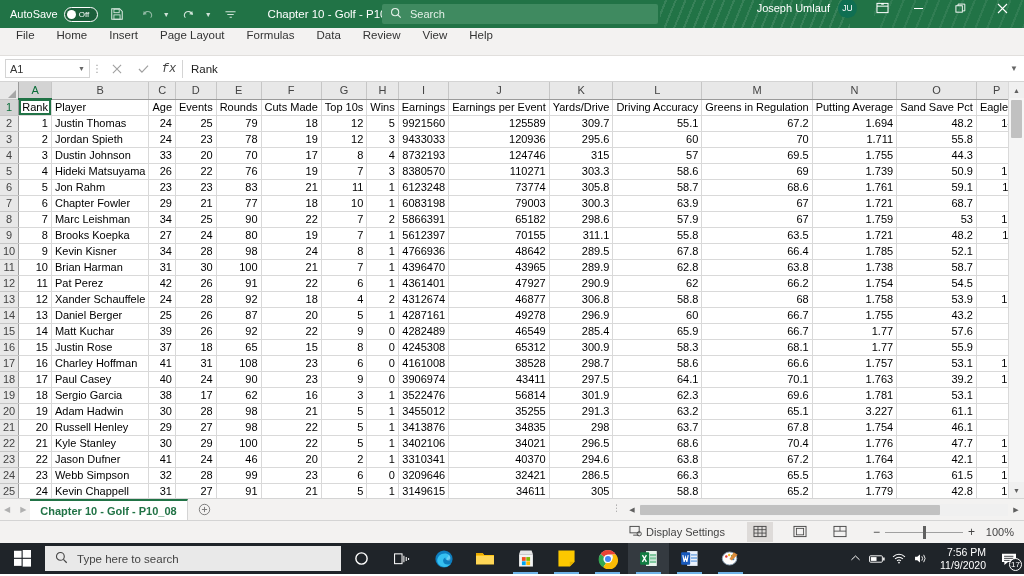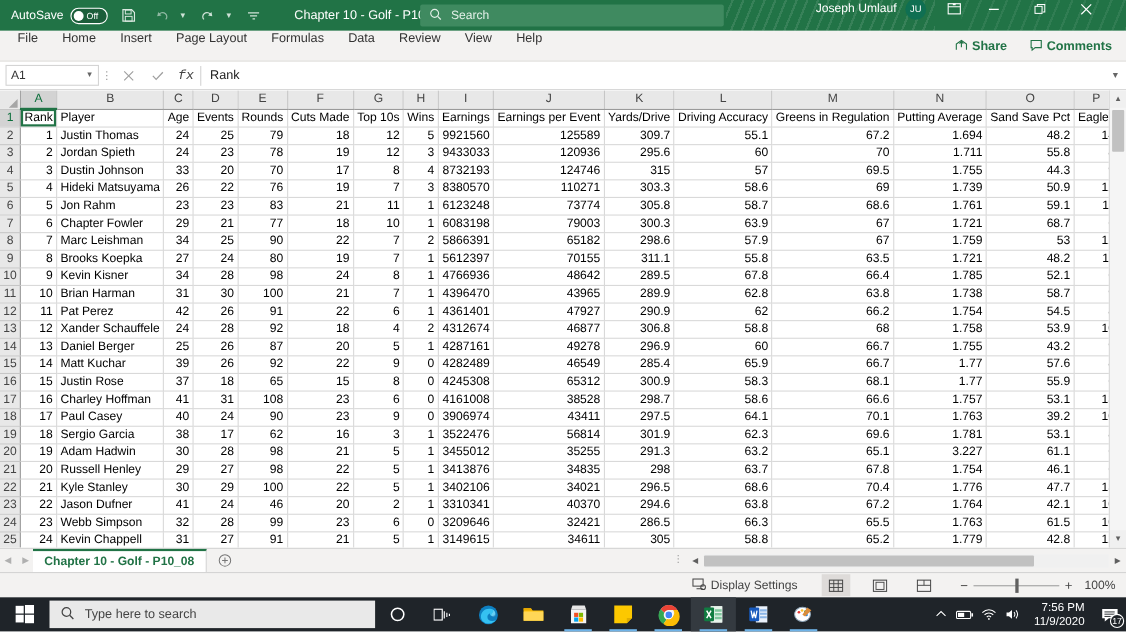--- a/index.html
+++ b/index.html
@@ -42,21 +42,21 @@
     margin-left: 26px; font-size: 11.5px; color: #ffffff;
     display: flex; align-items: center; gap: 6px; white-space: nowrap;
   }
   .searchbox {
     position: absolute; left: 382px; top: 4px; width: 276px; height: 20px;
     background: #3f8a60; border-radius: 2px;
     display: flex; align-items: center; padding: 0 8px; gap: 8px;
     color: #e3f0e8; font-size: 11px;
   }
   .tb-right {
-    position: absolute; right: 16px; top: 0; height: 16px;
+    position: absolute; right: 1px; top: 0; height: 16px;
     display: flex; align-items: center; gap: 0;
   }
   .username { font-size: 11px; color: #ffffff; padding-right: 8px; white-space: nowrap; }
   .avatar {
     width: 19px; height: 19px; border-radius: 50%; background: #0f6f52;
     color: #ffffff; font-size: 8.5px; display: flex; align-items: center; justify-content: center;
     margin-right: 10px;
   }
   .ribbonopt { width: 30px; height: 28px; display:flex; align-items:center; justify-content:center; color:#ffffff;}
   .wbtn {
@@ -176,21 +176,21 @@
   }
   .hs-arrow { width: 16px; height: 17px; display:flex; align-items:center; justify-content:center; color:#606060; font-size:7px;}
   .hs-track { flex: 1; height: 12px; background: #f0f0f0; position: relative; }
   .hs-thumb { position: absolute; left: 0; top: 1px; width: 300px; height: 10px; background: #c1c1c1; border-radius: 1px; }
 
   
   .statusbar {
     height: 23px; background: #f3f2f1; display: flex; align-items: center;
     border-top: 1px solid #d4d4d4; position: relative; font-size: 11px; color: #444;
   }
-  .sb-right { position: absolute; right: 4px; display: flex; align-items: center; gap: 14px; }
+  .sb-right { position: absolute; right: 4px; display: flex; gap: 14px; }
   .sb-item { display: flex; align-items: center; gap: 4px; padding: 0 8px; height: 21px; white-space: nowrap; }
   .viewbtn { width: 26px; height: 20px; display: flex; align-items: center; justify-content: center; color: #444; }
   .viewbtn.active { background: #dedbd9; }
   .zoomwrap { display: flex; align-items: center; gap: 5px; padding: 0 6px; }
   .zoomtrack { width: 78px; height: 1px; background: #a0a0a0; position: relative; }
   .zoomthumb { position: absolute; left: 38px; top: -6px; width: 3px; height: 13px; background: #606060; }
   .zoompct { width: 34px; text-align: right; font-size: 11px; }
   .zsign { font-size: 12px; color: #444; }
 
   
@@ -320,39 +320,20 @@
   <div class="rtab">File</div>
   <div class="rtab">Home</div>
   <div class="rtab">Insert</div>
   <div class="rtab">Page Layout</div>
   <div class="rtab">Formulas</div>
   <div class="rtab">Data</div>
   <div class="rtab">Review</div>
   <div class="rtab">View</div>
   <div class="rtab">Help</div>
 
-  <div class="ribbon-right">
-    <div class="rbtn">
-      <span>
-        <svg width="12" height="12" viewBox="0 0 13 13">
-            <path d="M1.5 11V5.5l5-3.5 5 3.5V11" fill="none" stroke="#217346" stroke-width="1.1"></path>
-            <path d="M6.5 8.5V3.2M4.6 5l1.9-1.9L8.4 5" fill="none" stroke="#217346" stroke-width="1.1"></path>
-          </svg>
-      </span>
-      <span>Share</span>
-    </div>
-    <div class="rbtn">
-      <span>
-        <svg width="12" height="12" viewBox="0 0 13 13">
-            <path d="M1.5 2h10v7h-6l-3 2.5V9h-1z" fill="none" stroke="#217346" stroke-width="1.1"></path>
-          </svg>
-      </span>
-      <span>Comments</span>
-    </div>
-  </div>
 </div>
 
 <div class="formulabar">
   <div class="namebox">
     <span>A1</span>
     <span class="nb-caret">▼</span>
   </div>
   <div class="vdots">⋮</div>
   <div class="fbtn">
     <svg width="10" height="10" viewBox="0 0 11 11">

